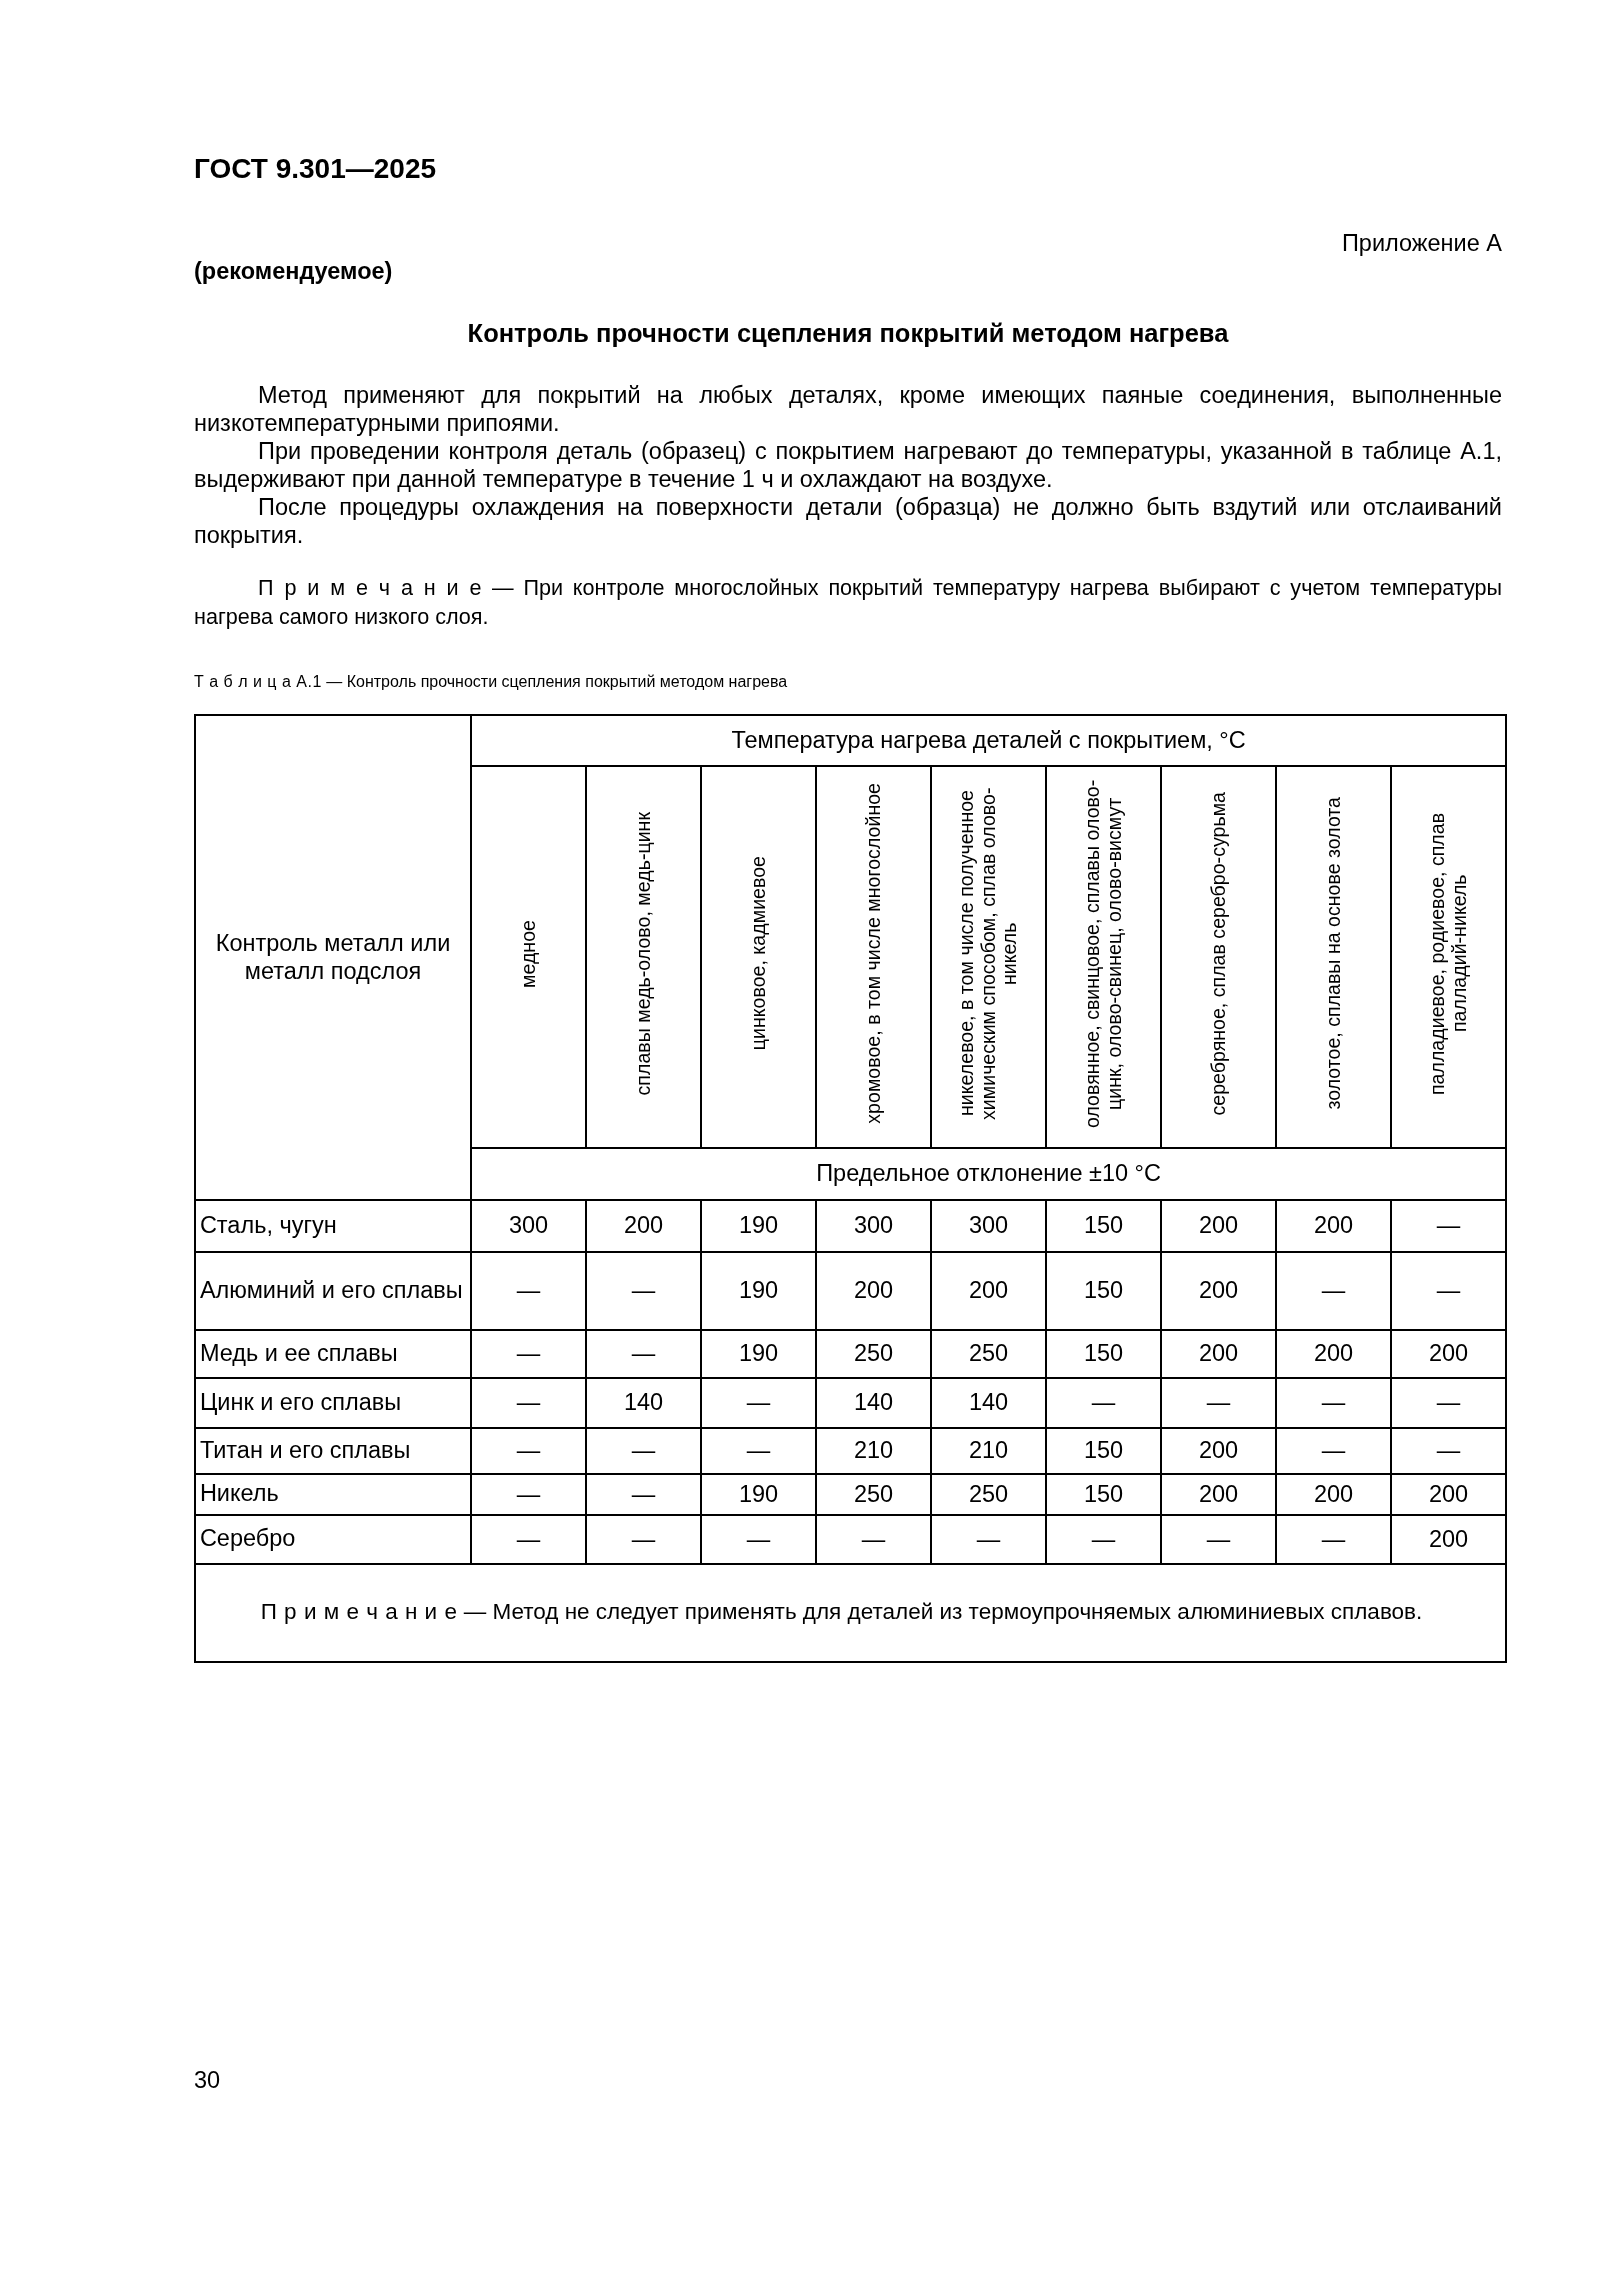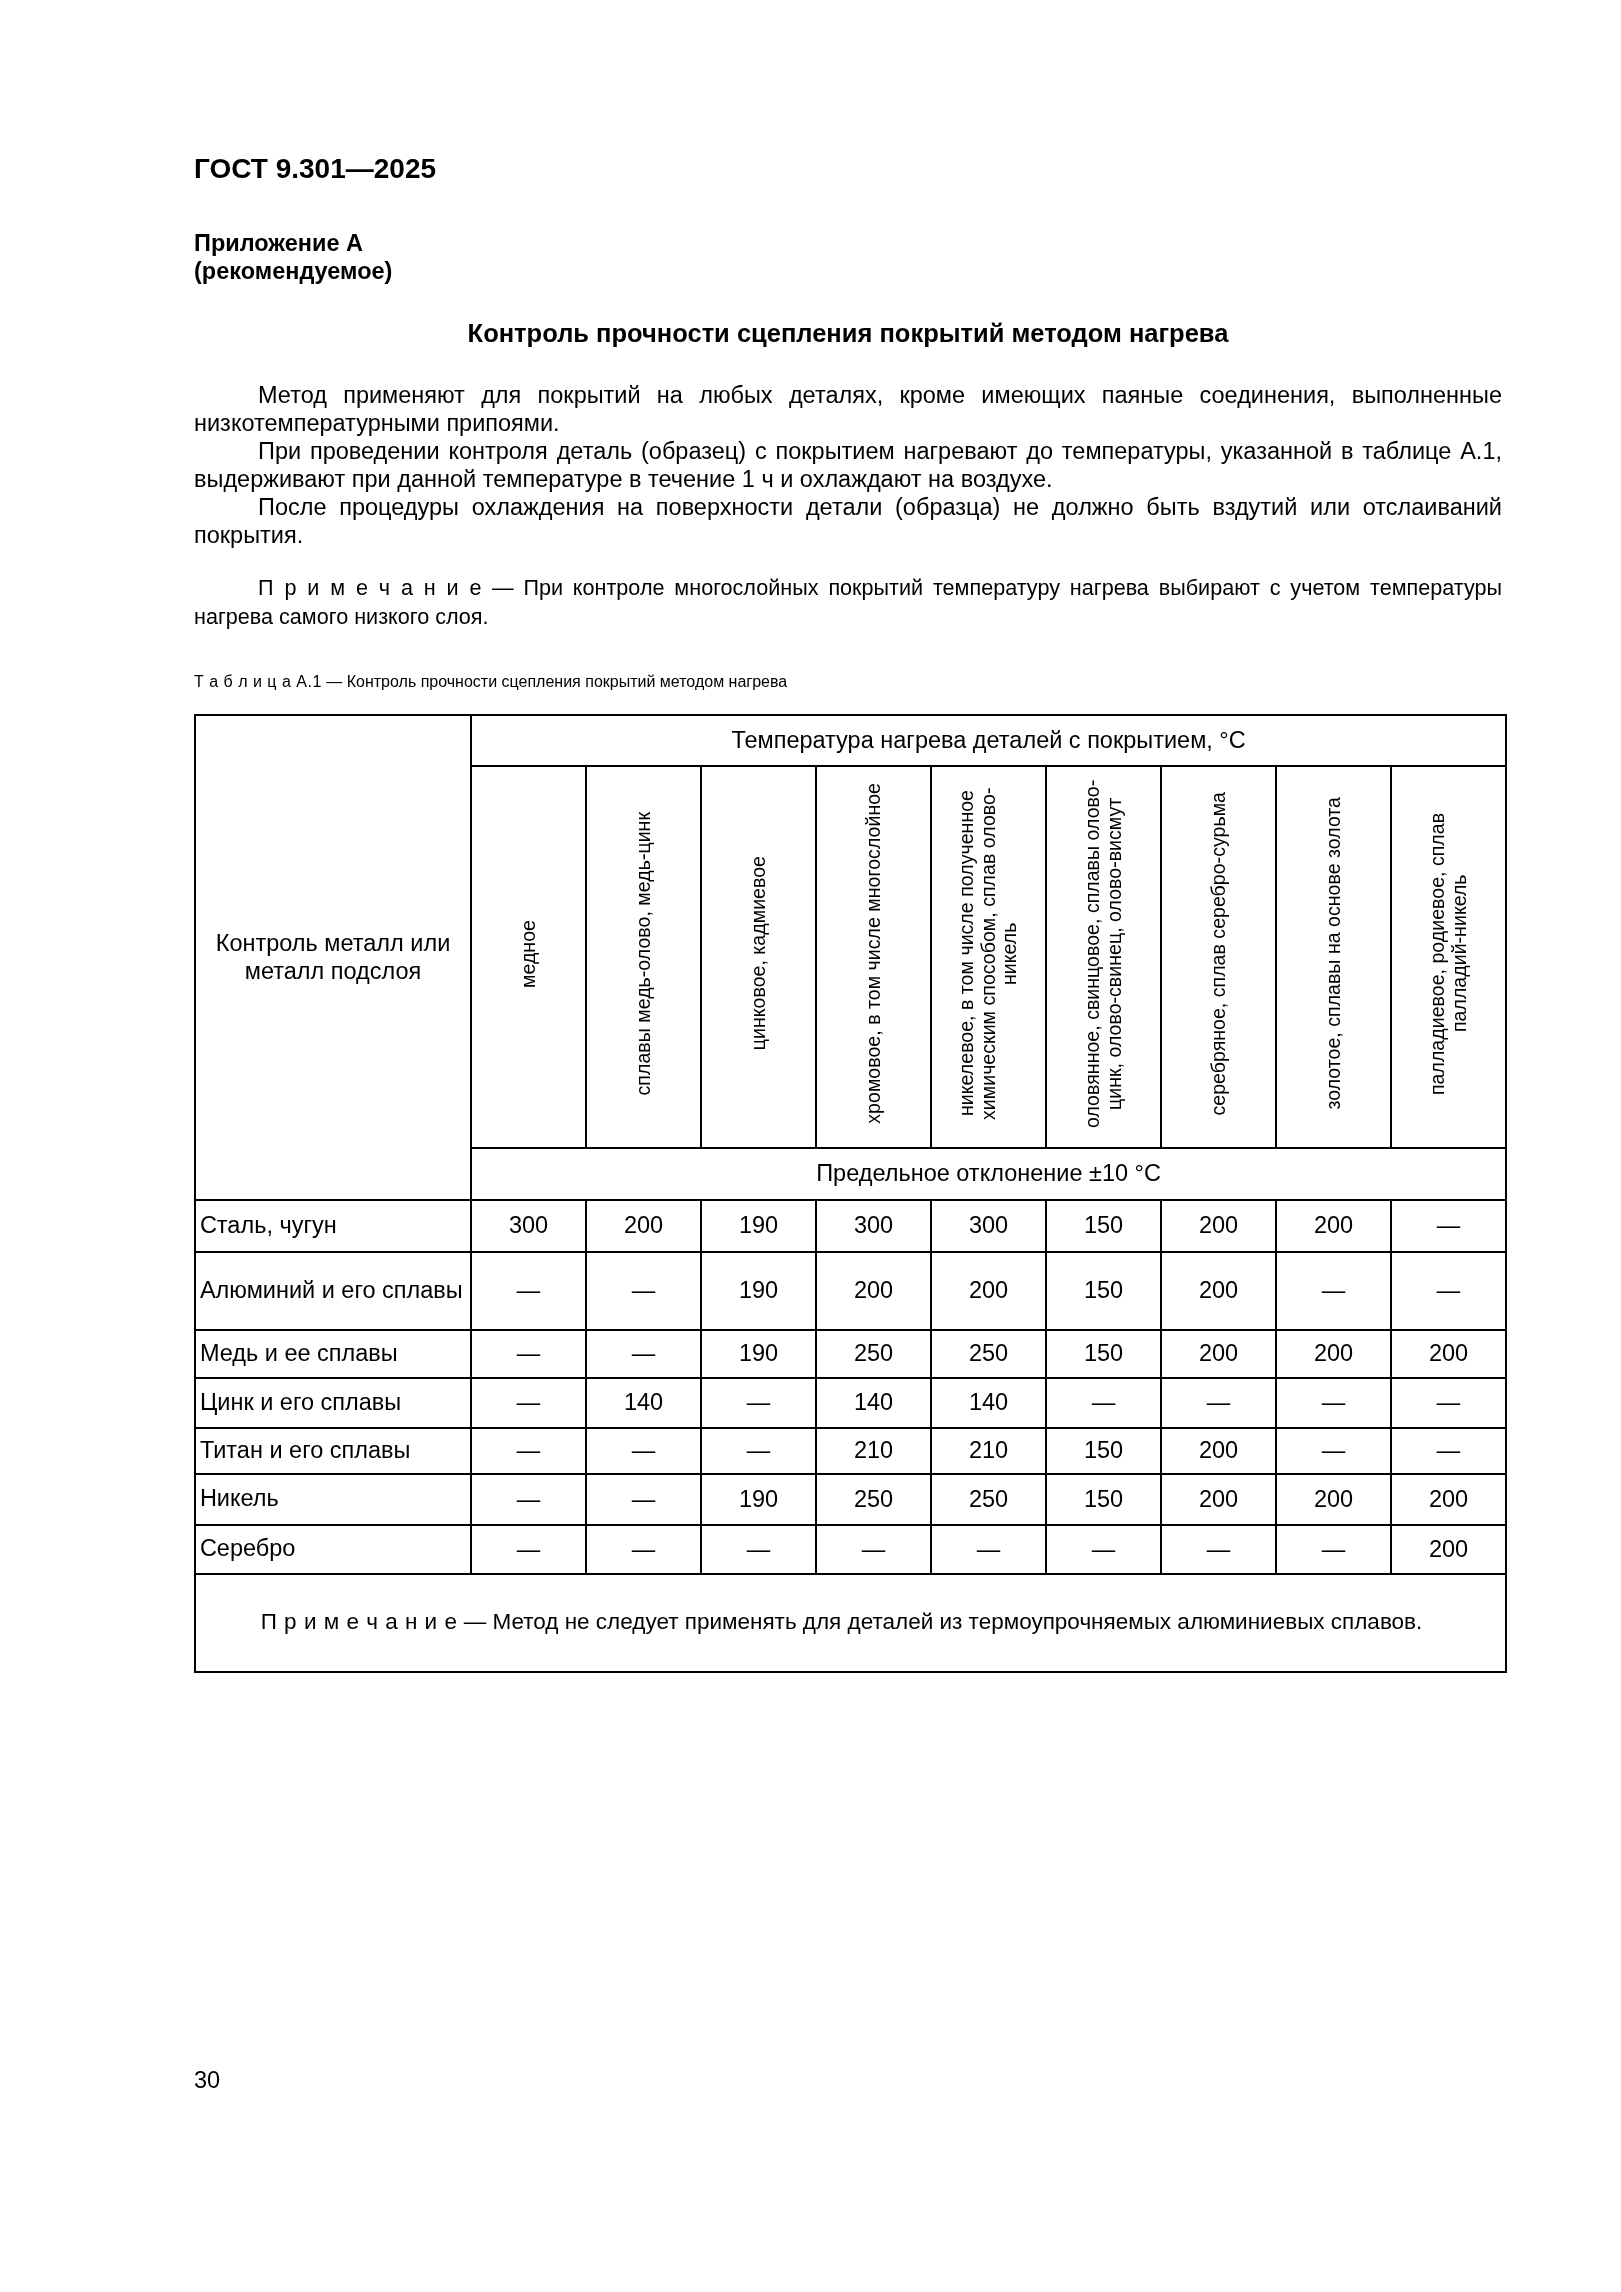--- a/index.html
+++ b/index.html
@@ -4,21 +4,21 @@
 <style>
   html,body{margin:0;padding:0;}
   body{
     width:1621px;height:2293px;position:relative;
     background:#ffffff;color:#000000;
     font-family:"Liberation Sans","DejaVu Sans",sans-serif;
     overflow:hidden;
   }
   .content{position:absolute;left:194px;top:0;width:1308px;}
   .doc-code{margin:152px 0 0 0;font-size:28px;font-weight:bold;line-height:33px;}
-  .appendix-label{margin:44px 0 0 0;text-align:left;font-size:23.5px;font-weight:bold;line-height:28px;}
+  .appendix-label{margin:44px 0 0 0;text-align:right;font-size:23.5px;font-weight:normal;line-height:28px;}
   .appendix-status{margin:0;text-align:left;font-size:23.5px;font-weight:bold;line-height:28px;}
   .appendix-title{margin:33px 0 0 0;text-align:center;font-size:25.5px;font-weight:bold;line-height:30px;}
   .body-block{margin-top:33px;}
   p.para{margin:0;font-size:23.5px;line-height:28px;text-align:justify;text-indent:64px;}
   p.note-body{margin:23.5px 0 0 0;font-size:21.6px;line-height:29px;text-align:justify;text-indent:64px;}
   .note-label{letter-spacing:0.5px;}
   p.table-caption{margin:37px 0 0 0;font-size:16px;line-height:27.4px;text-align:left;}
 
   table.a1{
     margin-top:18.6px;width:1308px;
@@ -46,21 +46,21 @@
     writing-mode:vertical-rl;
     transform:rotate(180deg);
     font-size:19.6px;line-height:21.6px;
     max-height:365px;
     text-align:center;
   }
   th.tol-span{height:46px;text-align:center;border-top:2px solid #000;border-bottom:3.9px solid #000;font-size:22.5px;}
   td.rname{text-align:left;padding-left:14.7px;line-height:27.4px;}
   td.val{text-align:center;}
   tr.r1{height:52px;} tr.r2{height:78px;} tr.r3{height:48px;} tr.r4{height:50px;}
-  tr.r5{height:46px;} tr.r6{height:51px;} tr.r7{height:49px;}
+  tr.r5{height:46px;} tr.r6{height:41px;} tr.r7{height:49px;}
   tr.note-row td{
     border-top:2.9px solid #000;height:79px;
     text-align:justify;padding:7.8px 13.7px 9.8px 13.7px;
   }
   tr.note-row p{margin:0;font-size:22.5px;line-height:30px;text-indent:51px;text-align:justify;}
   .page-number{position:absolute;left:194px;top:2066px;font-size:23.5px;line-height:29px;}
 </style>
 </head>
 <body>
 

